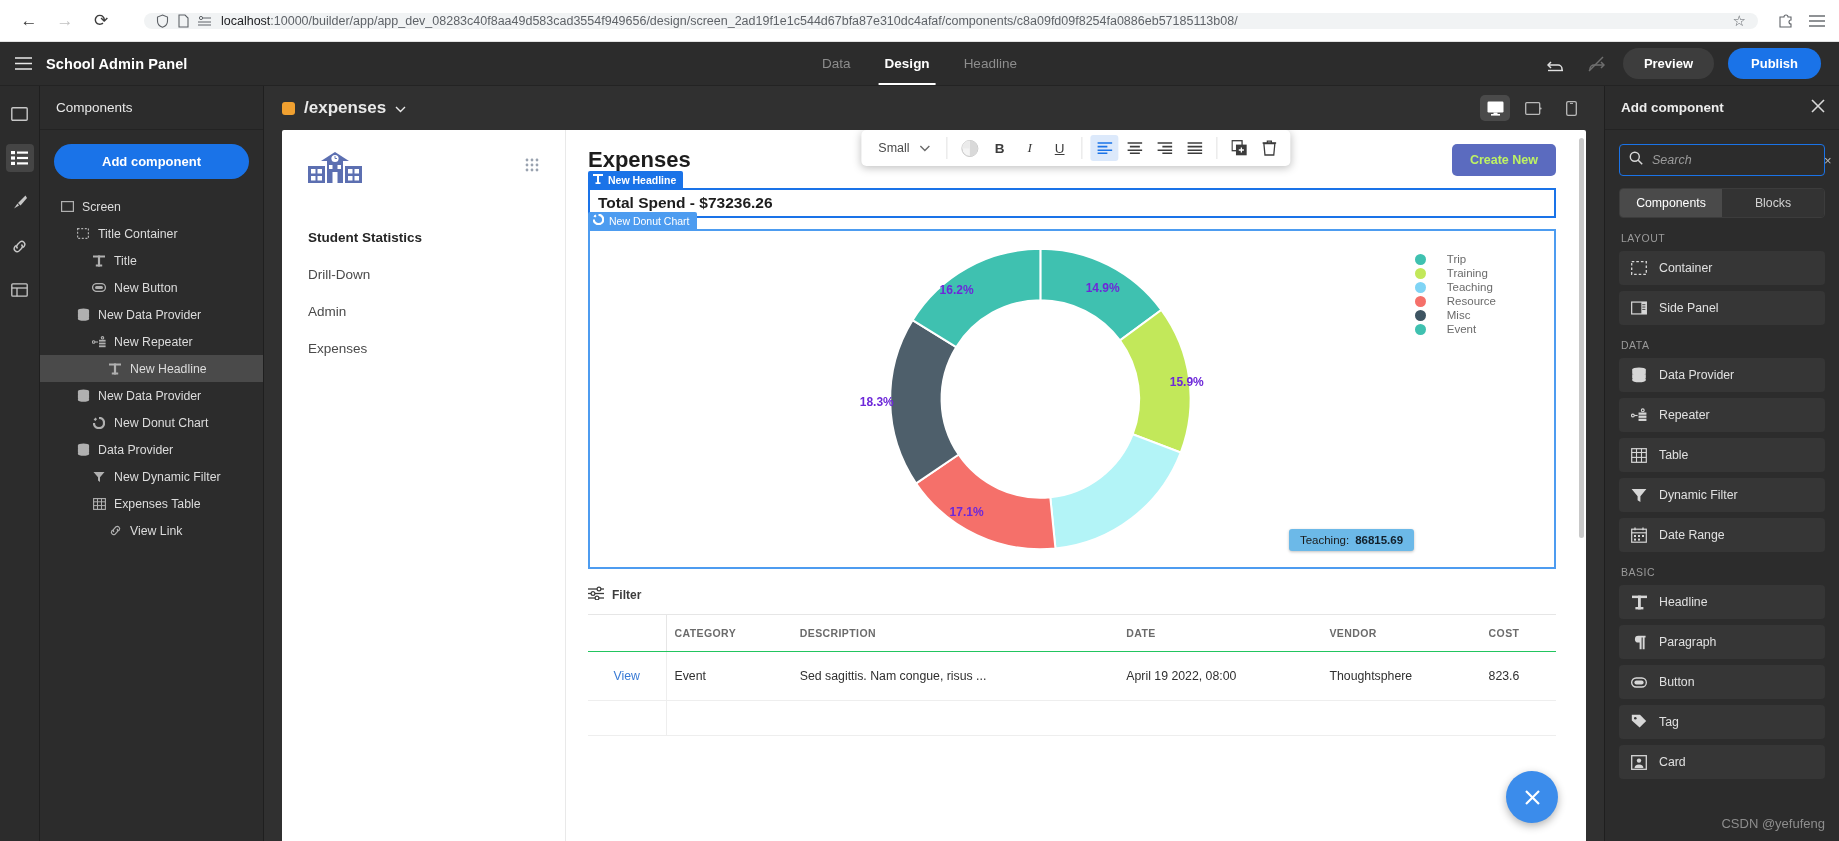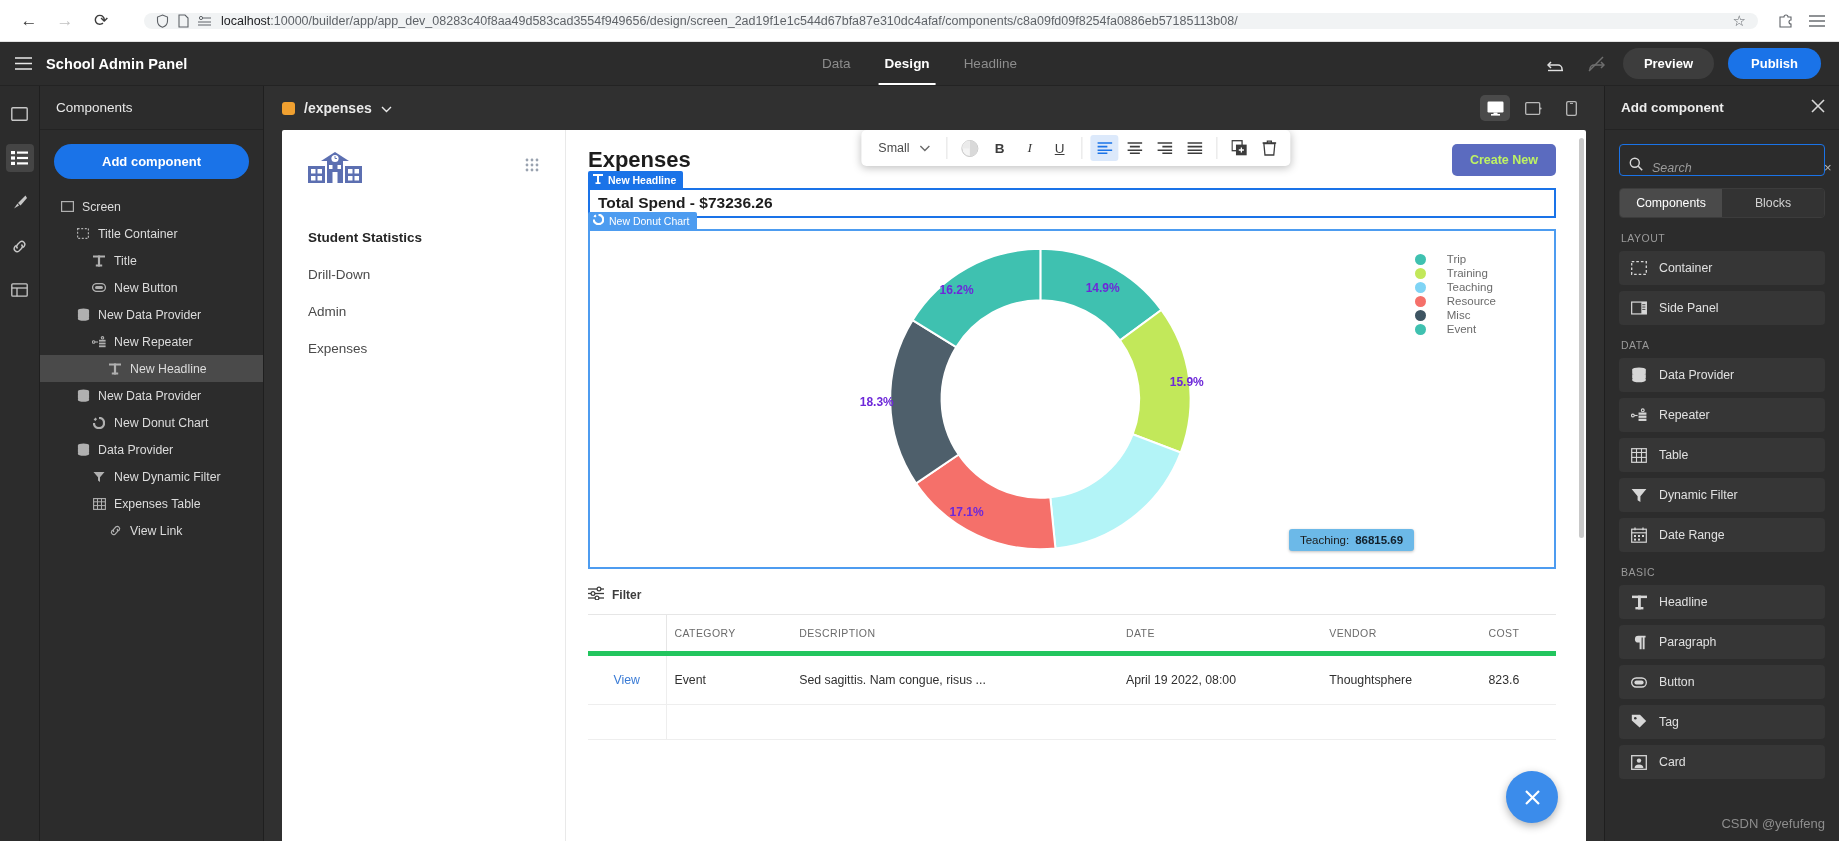--- a/index.html
+++ b/index.html
@@ -97,21 +97,21 @@
   .tree-row.selected { background: #4a4a4a; }
   .tree-ico { width: 14px; height: 14px; display:flex; align-items:center; justify-content:center; color:#b0b0b0; flex:0 0 auto;}
   .tree-ico svg { display:block; }
 
   
   .canvas-area { flex: 1; background: #303030; display: flex; flex-direction: column; min-width: 0;}
   .canvas-top {
     height: 44px; display: flex; align-items: center; padding: 0 18px;
     position: relative;
   }
-  .route-chip { display:flex; align-items:center; gap:9px; color:#e9e9e9; font-size:14px; font-weight:bold; cursor:pointer;}
+  .route-chip { display:flex; align-items:center; gap:9px; color:#e9e9e9; font-size:17px; font-weight:bold; cursor:pointer;}
   .route-dot { width:13px; height:13px; border-radius:3px; background:#f0a030; }
   .devices { position: absolute; right: 18px; display: flex; gap: 8px; }
   .dev-btn {
     width: 30px; height: 26px; display:flex; align-items:center; justify-content:center;
     border-radius: 5px; color: #b9b9b9; cursor:pointer;
   }
   .dev-btn.active { background: #4a4a4a; color:#fff; }
 
   .canvas-frame {
     flex: 1; margin: 0 18px 0 18px; background: #fff; overflow: hidden;
@@ -164,21 +164,21 @@
     position:absolute; background:#6cb9e8; color:#1b1b1b; border-radius:3px;
     padding:5px 11px; font-size:11.5px; white-space:nowrap; box-shadow:0 1px 3px rgba(0,0,0,.25);
   }
   .tooltip b { color:#12202b; margin-left:6px; }
 
   
   .filter-row { display:flex; align-items:center; gap:8px; margin-top: 17px; font-size:12px; color:#3c3c3c; font-weight:bold; cursor:pointer;}
   table.exp { width:100%; border-collapse: collapse; margin-top: 11px; }
   table.exp th {
     text-align:left; font-size:10.5px; letter-spacing:.4px; color:#6b6b6b;
-    font-weight:normal; padding: 12px 8px; border-bottom:5px solid #22c55e; border-top:1px solid #e6e6e6;
+    font-weight:bold; padding: 12px 8px; border-bottom:1px solid #22c55e; border-top:1px solid #e6e6e6;
   }
   table.exp td {
     font-size:12.3px; color:#303030; padding: 17px 8px; border-bottom:1px solid #eeeeee;
   }
   table.exp td.viewcell { color:#3a7bd5; text-align:center; width: 78px; border-right:1px solid #eeeeee; cursor:pointer;}
   table.exp th.viewhead { border-right:1px solid #e6e6e6; width:78px;}
   .fab {
     position:absolute; right: 28px; bottom: 18px; width: 52px; height:52px;
     border-radius:50%; background:#3b8ceb; color:#fff; display:flex; align-items:center; justify-content:center;
     font-size:20px; box-shadow: 0 3px 8px rgba(0,0,0,.3); cursor:pointer; z-index: 9;
@@ -204,21 +204,21 @@
     background: #c9c9c9; border-radius: 3px;
   }
 
   
   .rightpanel { width: 235px; background: #2c2c2c; border-left:1px solid #1f1f1f; display:flex; flex-direction:column;}
   .rp-head { height:44px; display:flex; align-items:center; padding: 0 14px 0 16px; border-bottom:1px solid #232323;}
   .rp-title { color:#ededed; font-size:13.5px; font-weight:bold; }
   .rp-close { margin-left:auto; color:#d8d8d8; font-size:15px; cursor:pointer; }
   .rp-body { padding: 14px 14px 0; overflow:hidden; flex:1; }
   .search-wrap {
-    display:flex; align-items:flex-end; gap:9px; height:32px; border:1.5px solid #1a73e8;
+    display:flex; align-items:center; gap:9px; height:32px; border:1.5px solid #1a73e8;
     border-radius:4px; background:#2c2c2c; padding: 0 9px;
   }
   .search-wrap input {
     flex:1; background:transparent; border:none; outline:none; color:#e6e6e6;
     font-size:12.5px; font-style:italic; font-family:inherit;
   }
   .search-wrap input::placeholder { color:#9b9b9b; font-style:italic; }
   .seg {
     display:flex; margin-top:12px; border-radius:4px; overflow:hidden; border:1px solid #3c3c3c;
   }

